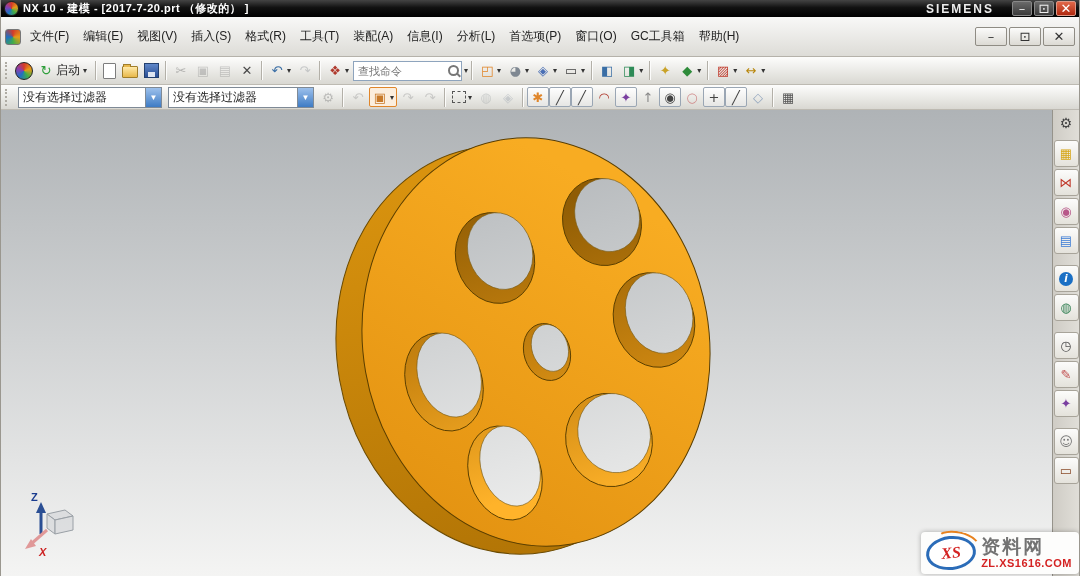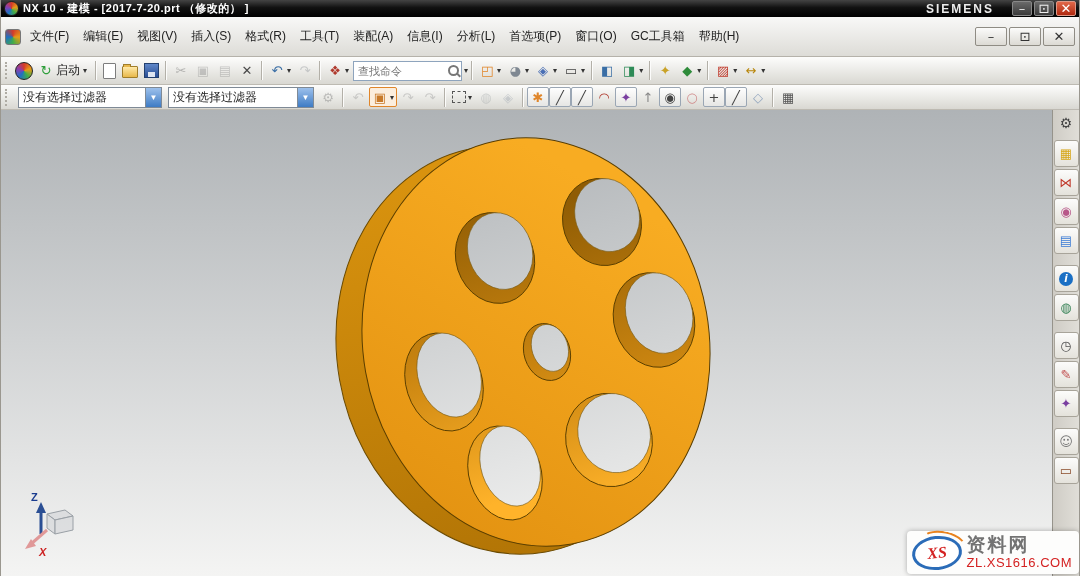--- a/index.html
+++ b/index.html
@@ -92,21 +92,21 @@
   
   .watermark{position:absolute;right:0;bottom:2px;z-index:20;display:flex;align-items:center;gap:5px;
     background:#fdfdfc;border-radius:4px;padding:4px 7px 4px 5px;box-shadow:0 0 5px rgba(0,0,0,.3);}
   .wm-logo{width:44px;height:28px;border:3px solid #2b6cb8;border-radius:50%;flex:none;
     display:flex;align-items:center;justify-content:center;transform:rotate(-6deg);
     color:#d42222;font-weight:bold;font-style:italic;font-size:16px;
     font-family:"Liberation Serif","DejaVu Serif",serif;position:relative;background:#fff;}
   .wm-logo::before{content:"";position:absolute;inset:-7px -9px 7px 5px;border:2px solid transparent;
     border-top-color:#e8821e;border-radius:50%;transform:rotate(18deg);}
   .wm-name{font-size:19px;font-weight:bold;color:#737373;letter-spacing:2px;line-height:1.05;}
-  .wm-url{font-size:13px;font-weight:normal;color:#d42222;letter-spacing:.5px;}
+  .wm-url{font-size:11px;font-weight:bold;color:#d42222;letter-spacing:.5px;}
 </style>
 </head>
 <body>
 
 <div class="window" data-name="nx-application-window">
 
   <div class="titlebar" data-name="title-bar">
     <span class="nx-logo" data-name="nx-app-icon"></span>
     <span class="title-text" data-name="window-title">NX 10 - 建模 - [2017-7-20.prt （修改的） ]</span>
     <span class="brand" data-name="siemens-brand">SIEMENS</span>

